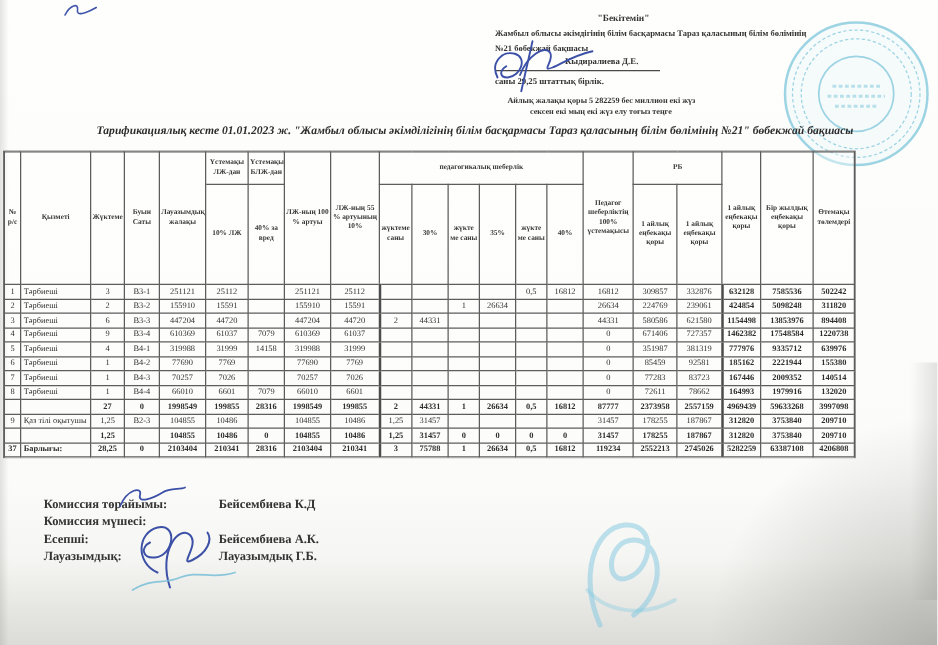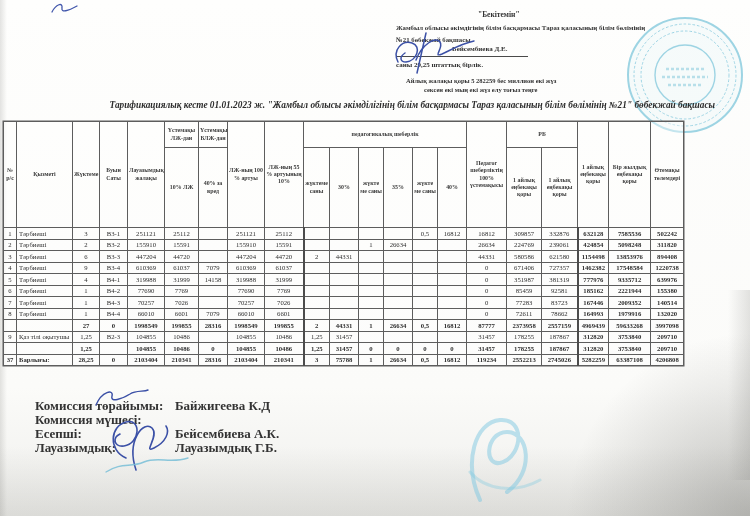--- a/index.html
+++ b/index.html
@@ -18,39 +18,39 @@
   .appr{position:absolute;font-weight:bold;white-space:nowrap;color:#333;}
   .a0{left:478px;top:10px;font-size:7.5px;}
   .a1{left:396px;top:24px;font-size:6.8px;}
   .a2{left:396px;top:36px;font-size:6.8px;}
   .a3{left:452px;top:45px;font-size:7px;}
   .uline{position:absolute;left:396px;top:56px;width:132px;border-top:1px solid #4a4a4a;}
   .a4{left:396px;top:61px;font-size:7px;}
   .a5{left:406px;top:77px;font-size:6.5px;}
   .a6{left:424px;top:86px;font-size:6.5px;}
 
-  .title{position:absolute;left:15px;top:100px;width:700px;text-align:right;
+  .title{position:absolute;left:30px;top:100px;width:700px;text-align:center;
          font-size:9.3px;font-weight:bold;font-style:italic;color:#2c2c2c;white-space:nowrap;}
 
   table{position:absolute;left:3px;top:121px;width:680px;border-collapse:collapse;table-layout:fixed;
         background:rgba(255,255,255,0.4);}
   th,td{border:1px solid #5d5d5d;padding:0;overflow:hidden;}
   thead th{font-weight:bold;font-size:5.9px;line-height:1.2;text-align:center;vertical-align:middle;
            color:#3a3a3a;padding:1px;}
   tr.h1{height:26px;}
   tr.h2{height:80px;}
   tbody tr{height:11.5px;}
   tbody td{font-size:6.7px;text-align:center;white-space:nowrap;color:#2e2e2e;vertical-align:middle;}
   tbody td.left{text-align:left;padding-left:2px;}
   .b{font-weight:bold;}
   tbody td:nth-child(10){border-left:2px solid #4c4c4c;}
   tbody td:nth-child(19){border-left:2px solid #4c4c4c;}
   table{box-shadow:0 0 0 0.5px #5d5d5d;}
 
-  .sig-row{position:absolute;left:35px;width:320px;height:12px;font-size:13px;font-weight:bold;color:#333;}
+  .sig-row{position:absolute;left:35px;width:320px;height:12px;font-size:10px;font-weight:bold;color:#333;}
   .sig-row .role{position:absolute;left:0;white-space:nowrap;}
   .sig-row .name{position:absolute;left:140px;white-space:nowrap;}
   svg{position:absolute;}
 </style>
 </head>
 <body>
 
 <div class="page">
 
   <div class="shade-l"></div>
@@ -58,21 +58,21 @@
   <div class="shade-br"></div>
   <div class="shade-r"></div>
 
   <svg style="left:50px;top:1px" width="30" height="14" viewBox="0 0 30 14">
     <path d="M2,11 C6,3 13,1 12,7 C11,12 18,10 27,5" stroke="#4156ab" stroke-width="1.3" fill="none" stroke-linecap="round"></path>
   </svg>
 
   <div class="appr a0">"Бекітемін"</div>
   <div class="appr a1">Жамбыл облысы әкімдігінің білім басқармасы Тараз қаласының білім бөлімінің</div>
   <div class="appr a2">№21 бөбекжай бақшасы</div>
-  <div class="appr a3">Бейсембиева Д.Е.</div>
+  <div class="appr a3">Кыдиралиева Д.Е.</div>
   <div class="uline"></div>
   <div class="appr a4">саны 29,25  штаттық бірлік.</div>
   <div class="appr a5">Айлық жалақы қоры   5 282259   бес миллион екі жүз</div>
   <div class="appr a6">сексен екі мың екі жүз елу тоғыз теңге</div>
 
   <svg style="left:390px;top:32px" width="92" height="42" viewBox="0 0 92 42">
     <g stroke="#3b50a6" stroke-width="1.5" fill="none" stroke-linecap="round">
       <path d="M8,30 C2,18 12,8 22,11 C32,14 27,29 16,30 C10,30 9,25 15,21"></path>
       <path d="M26,28 C32,12 46,4 50,10 C54,16 42,26 52,22 C61,18 70,12 84,9"></path>
       <path d="M36,1 L27,41"></path>
@@ -421,21 +421,21 @@
           <td class="b">2745026</td>
           <td class="b">5282259</td>
           <td class="b">63387108</td>
           <td class="b">4206808</td>
         </tr>
       </tbody>
   </table>
 
   <div class="sig-row" style="top:398px">
     <span class="role">Комиссия төрайымы:</span>
-    <span class="name">Байжигеева К.Д</span>
+    <span class="name">Бейсембиева К.Д</span>
   </div>
   <div class="sig-row" style="top:412px">
     <span class="role">Комиссия мүшесі:</span>
     <span class="name"></span>
   </div>
   <div class="sig-row" style="top:426px">
     <span class="role">Есепші:</span>
     <span class="name">Бейсембиева А.К.</span>
   </div>
   <div class="sig-row" style="top:440px">

